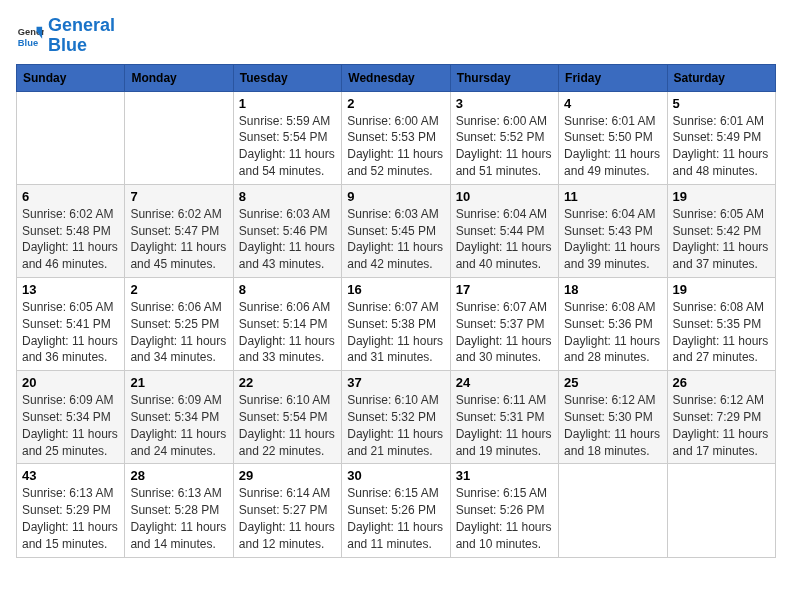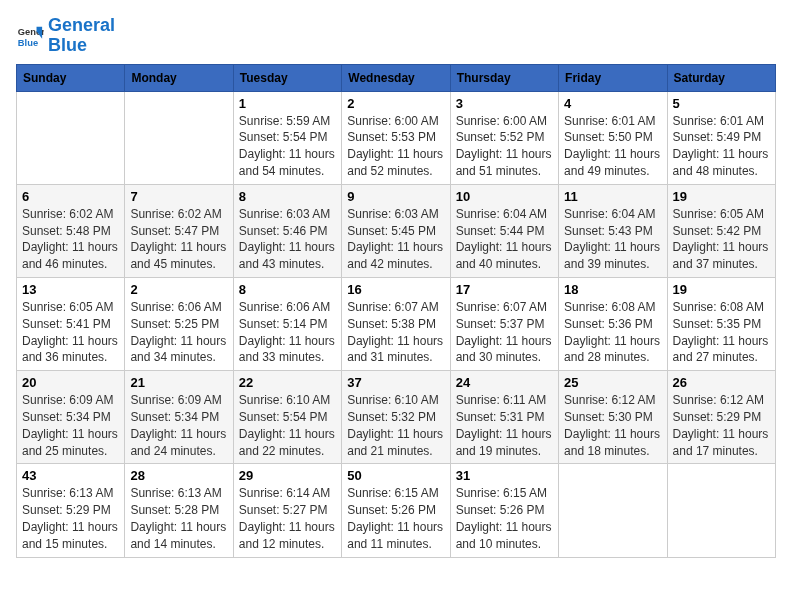--- a/index.html
+++ b/index.html
@@ -277,21 +277,21 @@
         </td>
         <td>
           <span class="day-num">25</span>
           <div class="day-info">Sunrise: 6:12 AM
 Sunset: 5:30 PM
 Daylight: 11 hours and 18 minutes.</div>
         </td>
         <td>
           <span class="day-num">26</span>
           <div class="day-info">Sunrise: 6:12 AM
-Sunset: 5:29 PM
+Sunset: 7:29 PM
 Daylight: 11 hours and 17 minutes.</div>
         </td>
       </tr>
       <tr>
         <td>
           <span class="day-num">43</span>
           <div class="day-info">Sunrise: 6:13 AM
 Sunset: 5:29 PM
 Daylight: 11 hours and 15 minutes.</div>
         </td>
@@ -301,21 +301,21 @@
 Sunset: 5:28 PM
 Daylight: 11 hours and 14 minutes.</div>
         </td>
         <td>
           <span class="day-num">29</span>
           <div class="day-info">Sunrise: 6:14 AM
 Sunset: 5:27 PM
 Daylight: 11 hours and 12 minutes.</div>
         </td>
         <td>
-          <span class="day-num">50</span>
+          <span class="day-num">30</span>
           <div class="day-info">Sunrise: 6:15 AM
 Sunset: 5:26 PM
 Daylight: 11 hours and 11 minutes.</div>
         </td>
         <td>
           <span class="day-num">31</span>
           <div class="day-info">Sunrise: 6:15 AM
 Sunset: 5:26 PM
 Daylight: 11 hours and 10 minutes.</div>
         </td>

